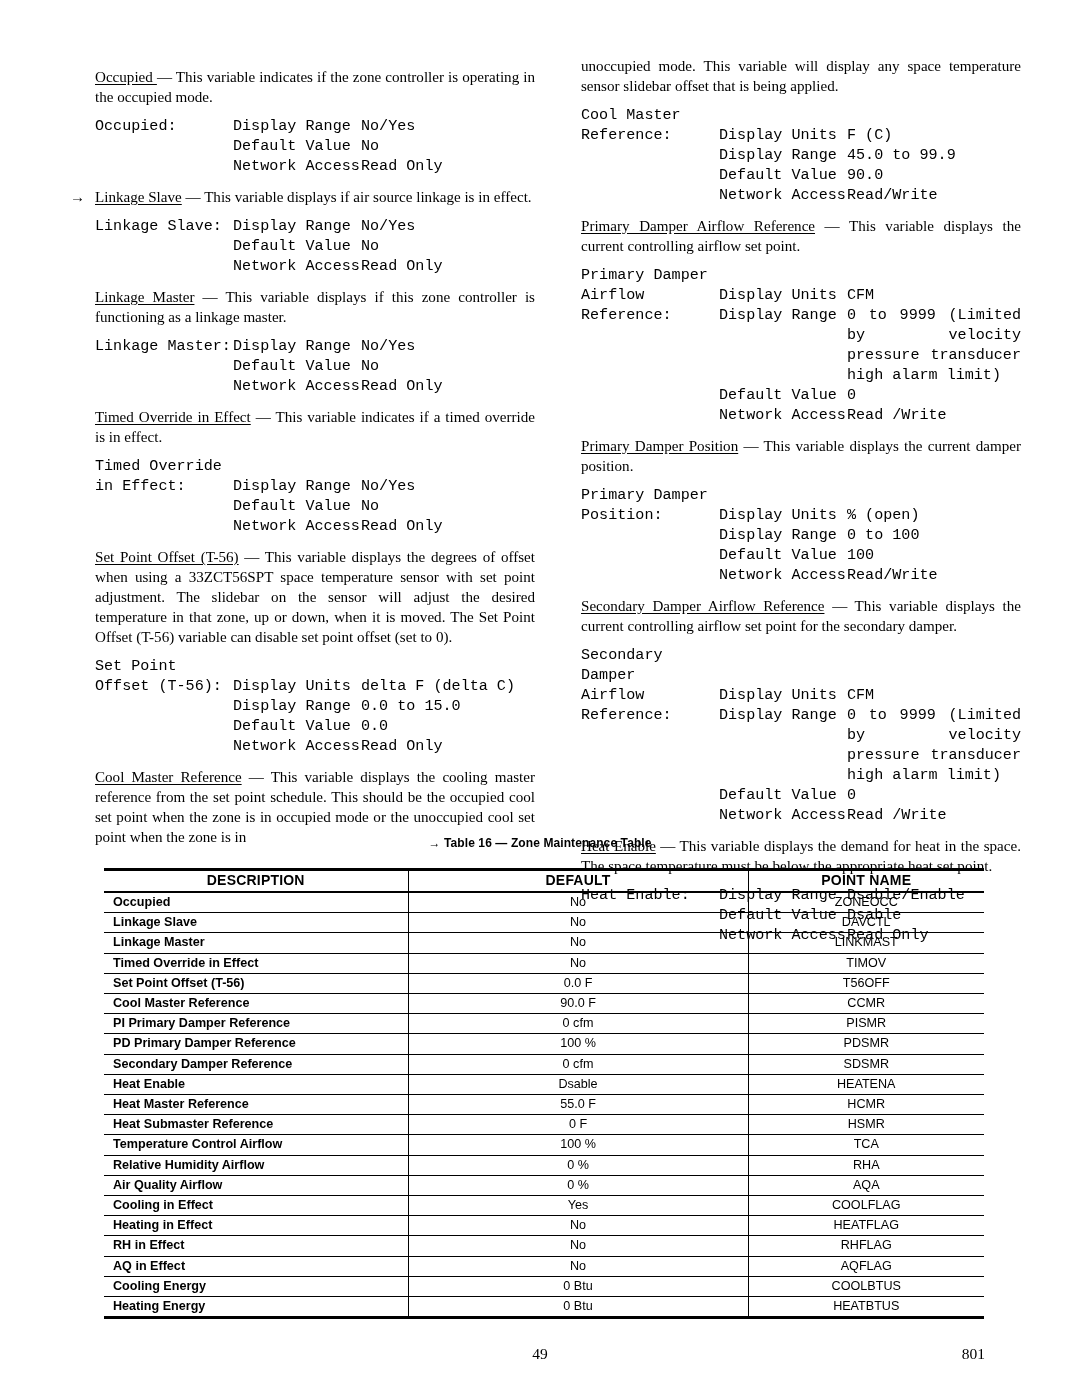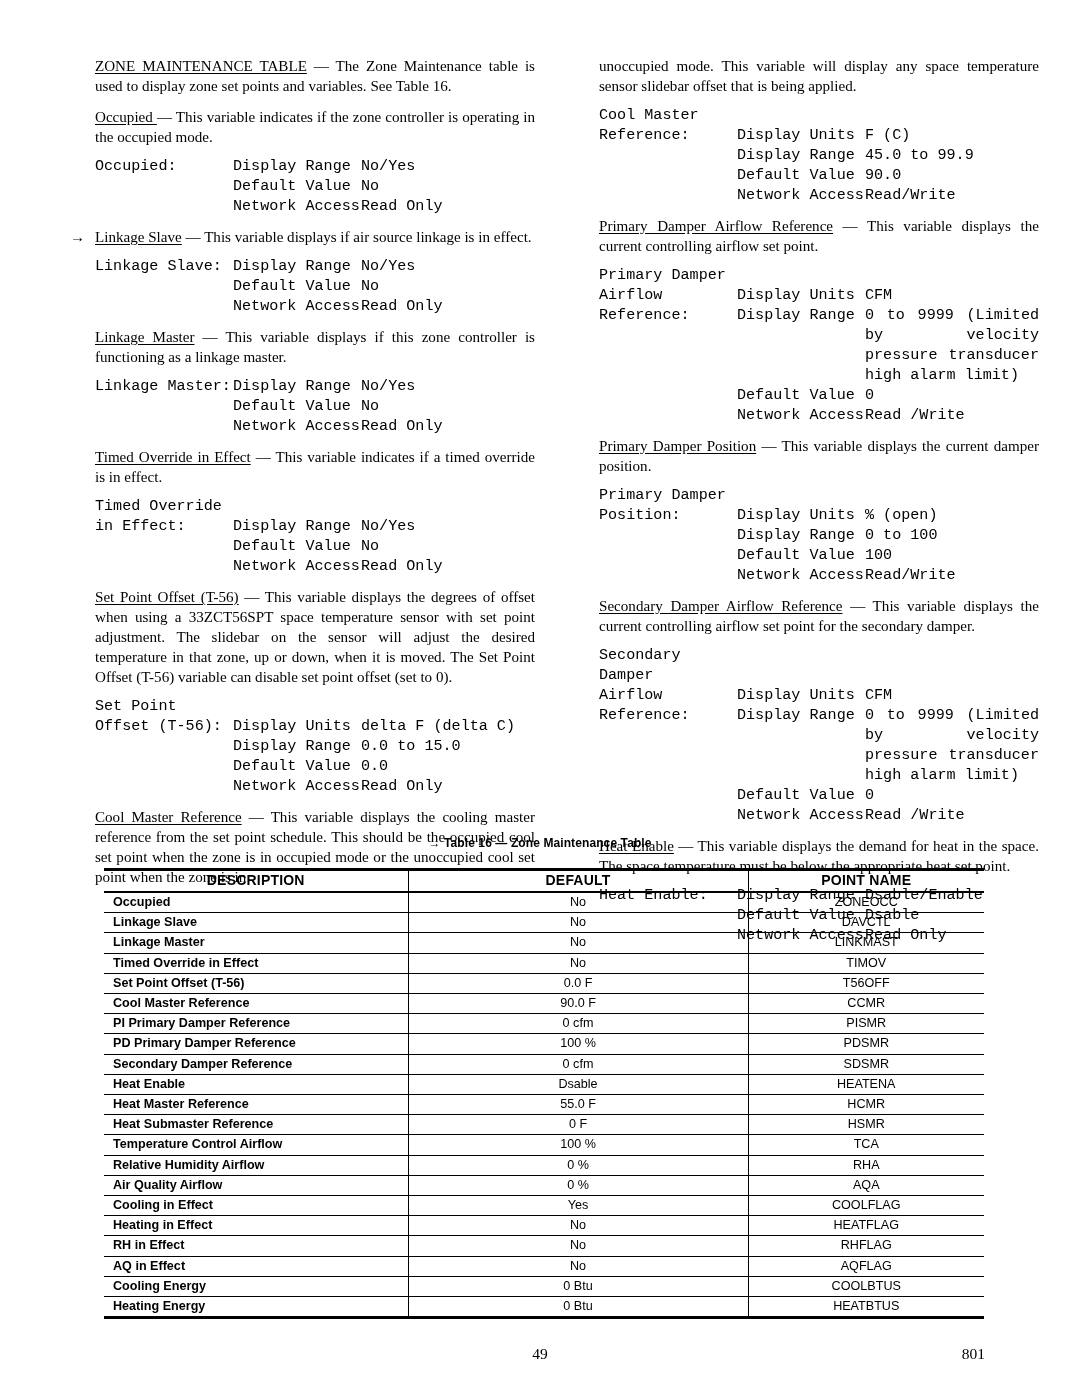--- a/index.html
+++ b/index.html
@@ -28,21 +28,21 @@
     top: 56px;
     width: 890px;
     height: 770px;
   }
   .col {
     position: absolute;
     top: 0;
     width: 440px;
   }
   .col.left  { left: 0px; }
-  .col.right { left: 504px; }
+  .col.right { left: 486px; }
 
   p.para {
     margin: 0 0 0 0;
     padding: 0;
     font-size: 15.1px;
     line-height: 20.0px;
     text-align: justify;
     text-justify: inter-word;
     hyphens: none;
     position: relative;
@@ -169,21 +169,20 @@
 </style>
 </head>
 <body>
 
 <div class="page">
 
   <div class="columns">
 
     <div class="col left">
 
-      <p class="para"><span class="u">ZONE MAINTENANCE TABLE</span><span> — The Zone Maintenance table is used to display zone set points and variables. See Table 16.</span></p>
 
       <p class="para gap"><span class="u">Occupied </span><span>— This variable indicates if the zone controller is operating in the occupied mode.</span></p>
       <div class="defblock">
         <div class="defrow">
           <span class="dlabel">Occupied:</span>
           <span class="dfield">Display Range</span>
           <span class="dvalue">No/Yes</span>
         </div>
         <div class="defrow">
           <span class="dlabel"></span>

